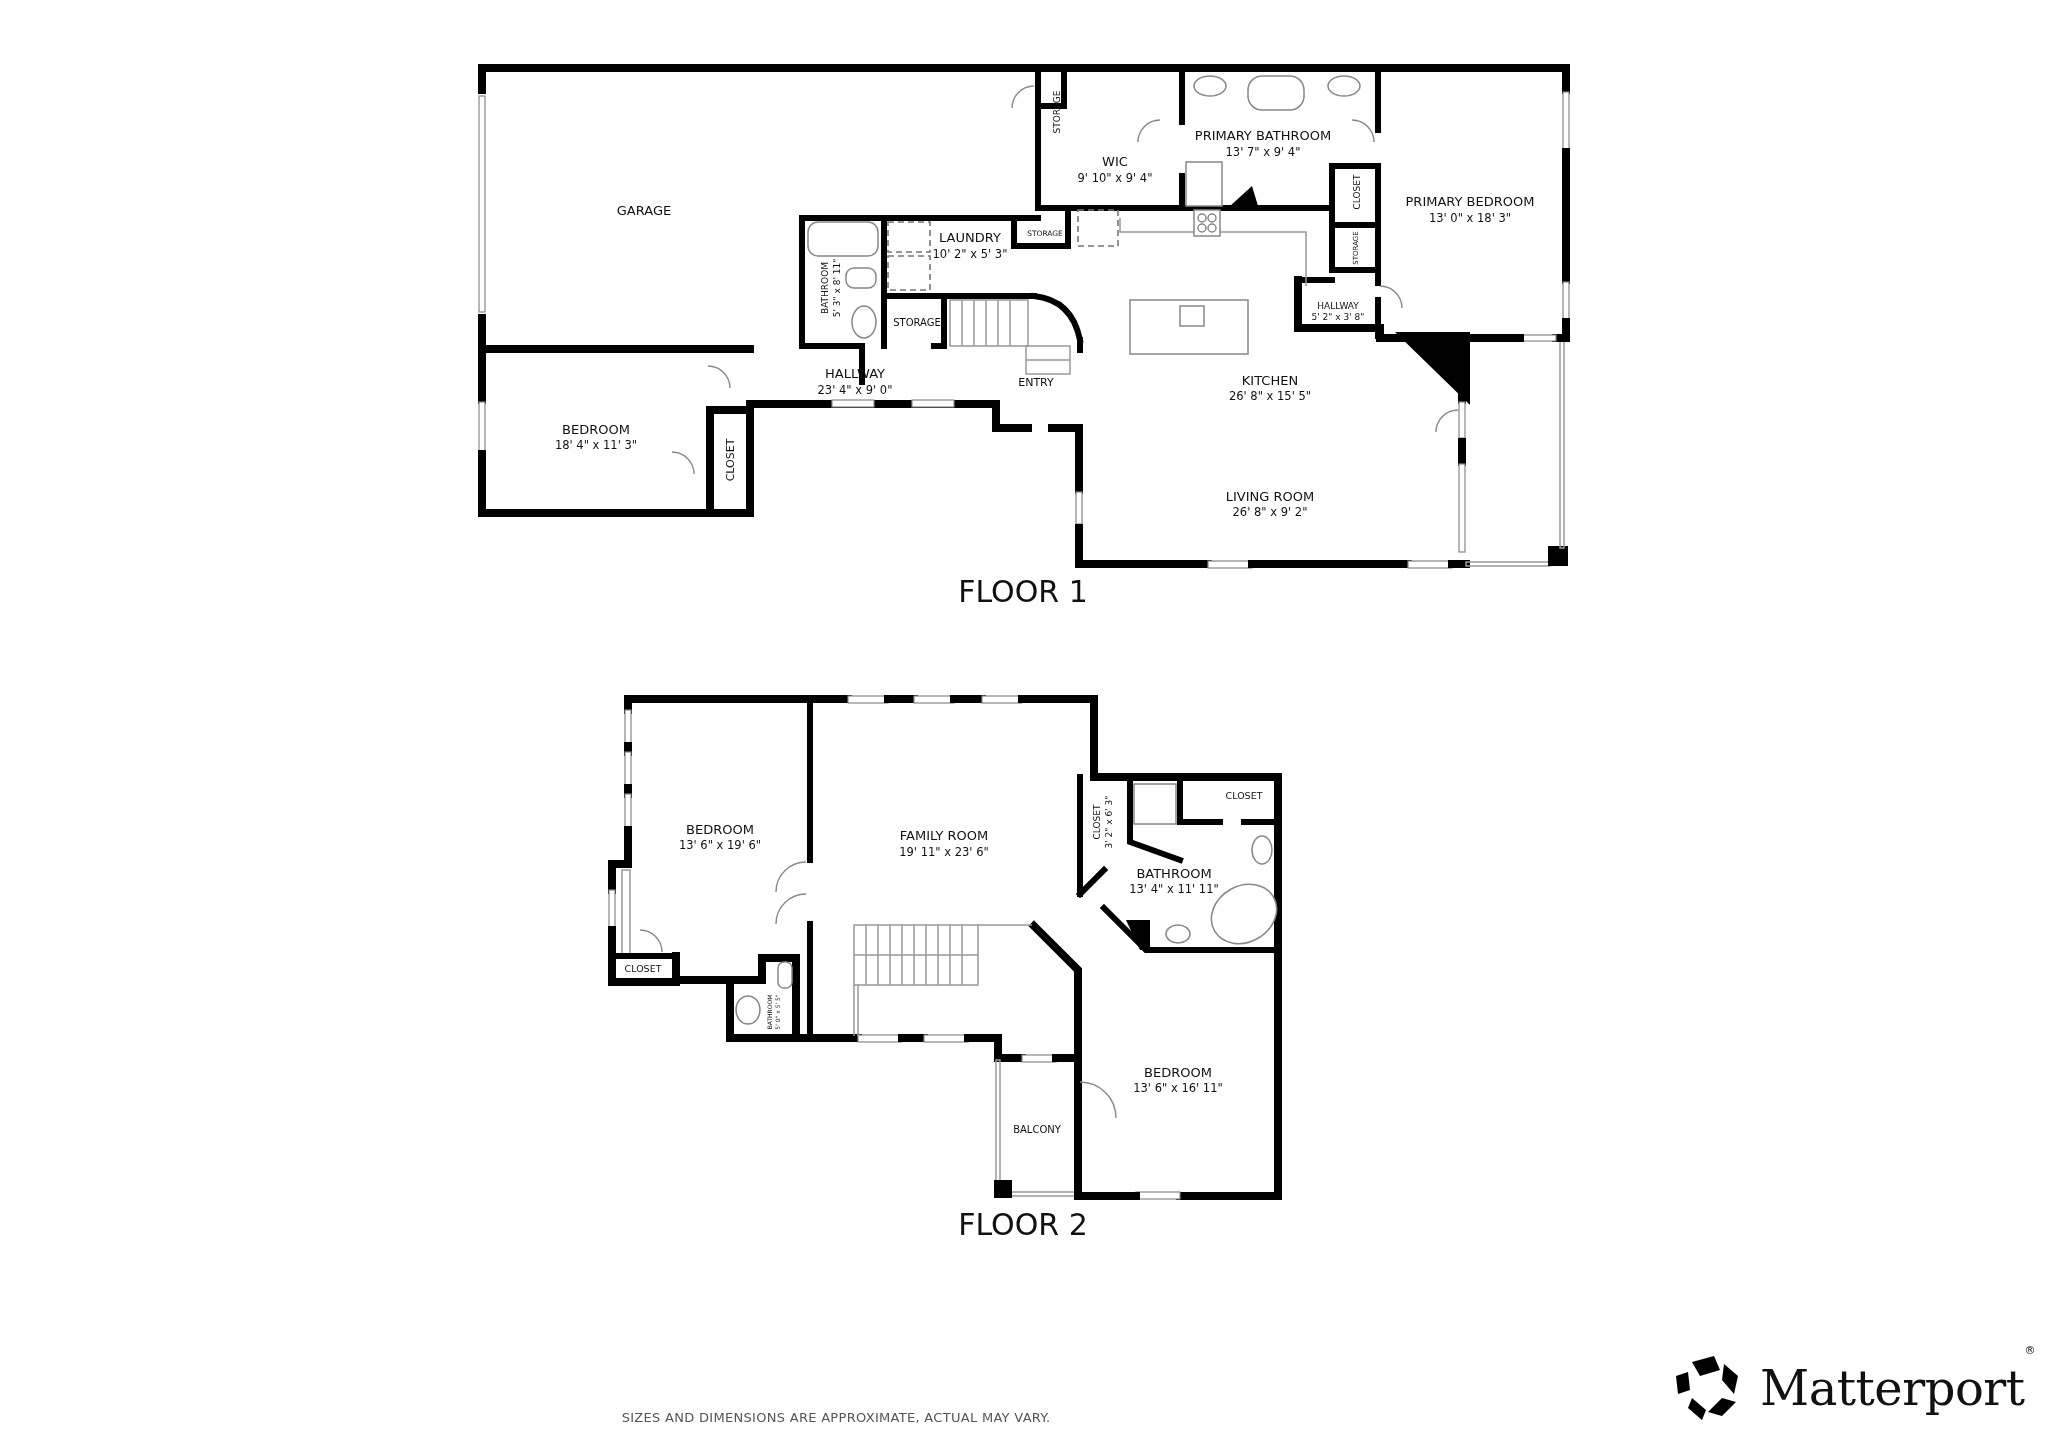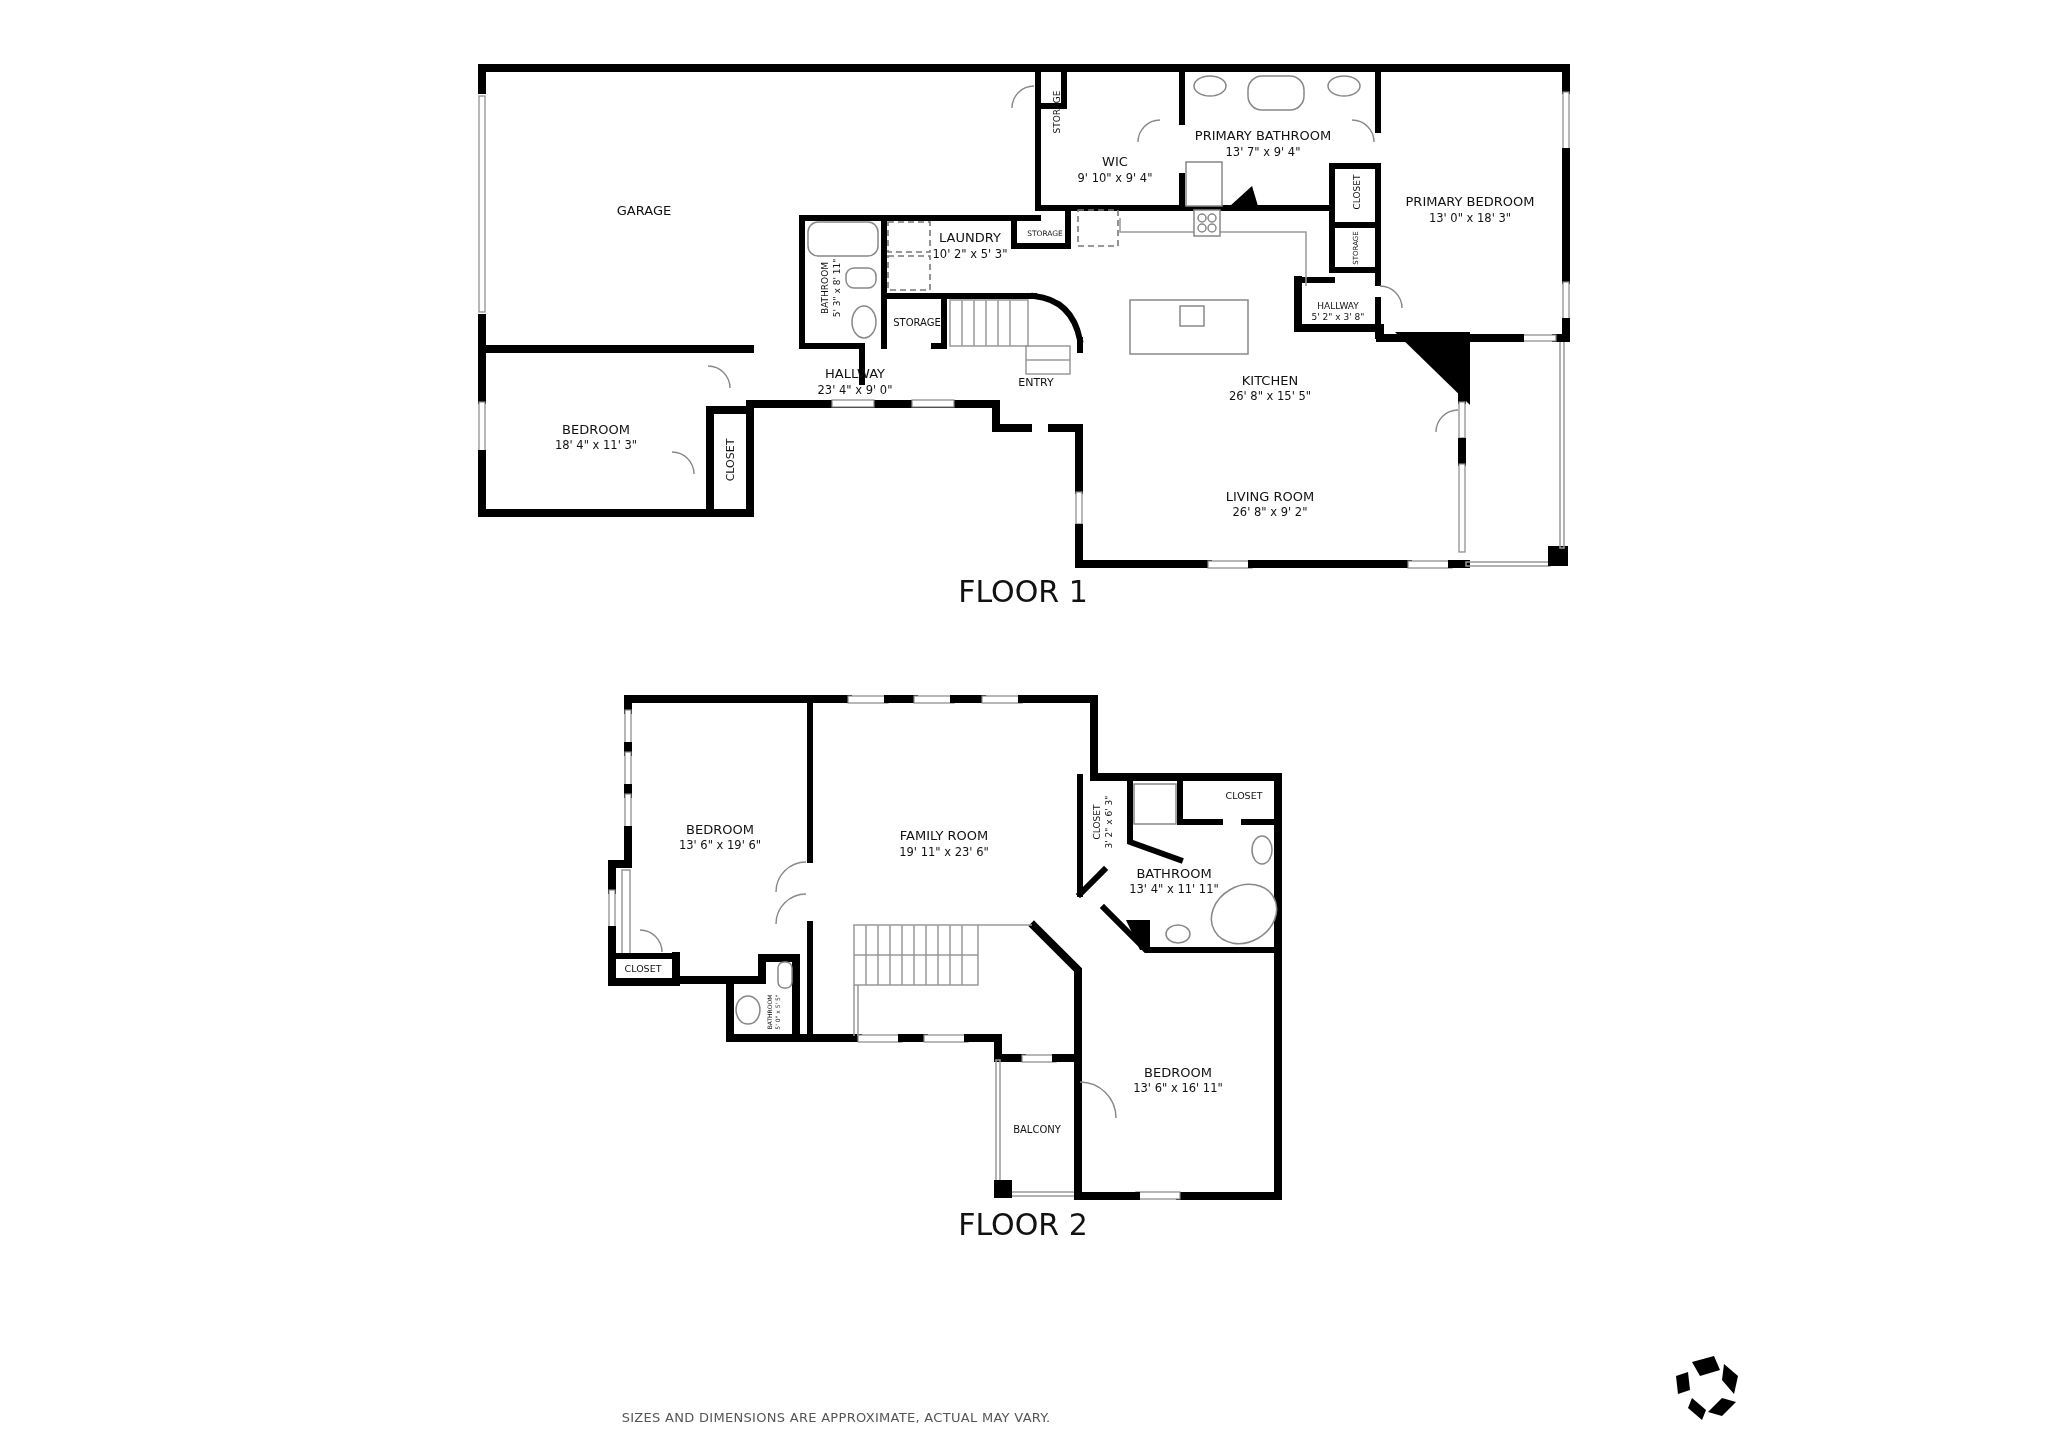--- a/index.html
+++ b/index.html
@@ -305,13 +305,14 @@
 <div class="disc">SIZES AND DIMENSIONS ARE APPROXIMATE, ACTUAL MAY VARY.</div>
 
 <div class="brand">
   <svg width="76" height="76" viewBox="0 0 76 76">
     <polygon fill="#000" points="20,12 42,6 48,20 28,26"></polygon>
     <polygon fill="#000" points="52,14 66,26 62,44 50,30"></polygon>
     <polygon fill="#000" points="64,52 50,66 36,62 50,48"></polygon>
     <polygon fill="#000" points="30,70 16,58 20,48 34,60"></polygon>
     <polygon fill="#000" points="6,44 4,26 16,22 18,40"></polygon>
   </svg>
+  <span class="brand-text"><span>Matterport</span><span class="brand-reg">®</span></span>
 </div>
 
 </body></html>

